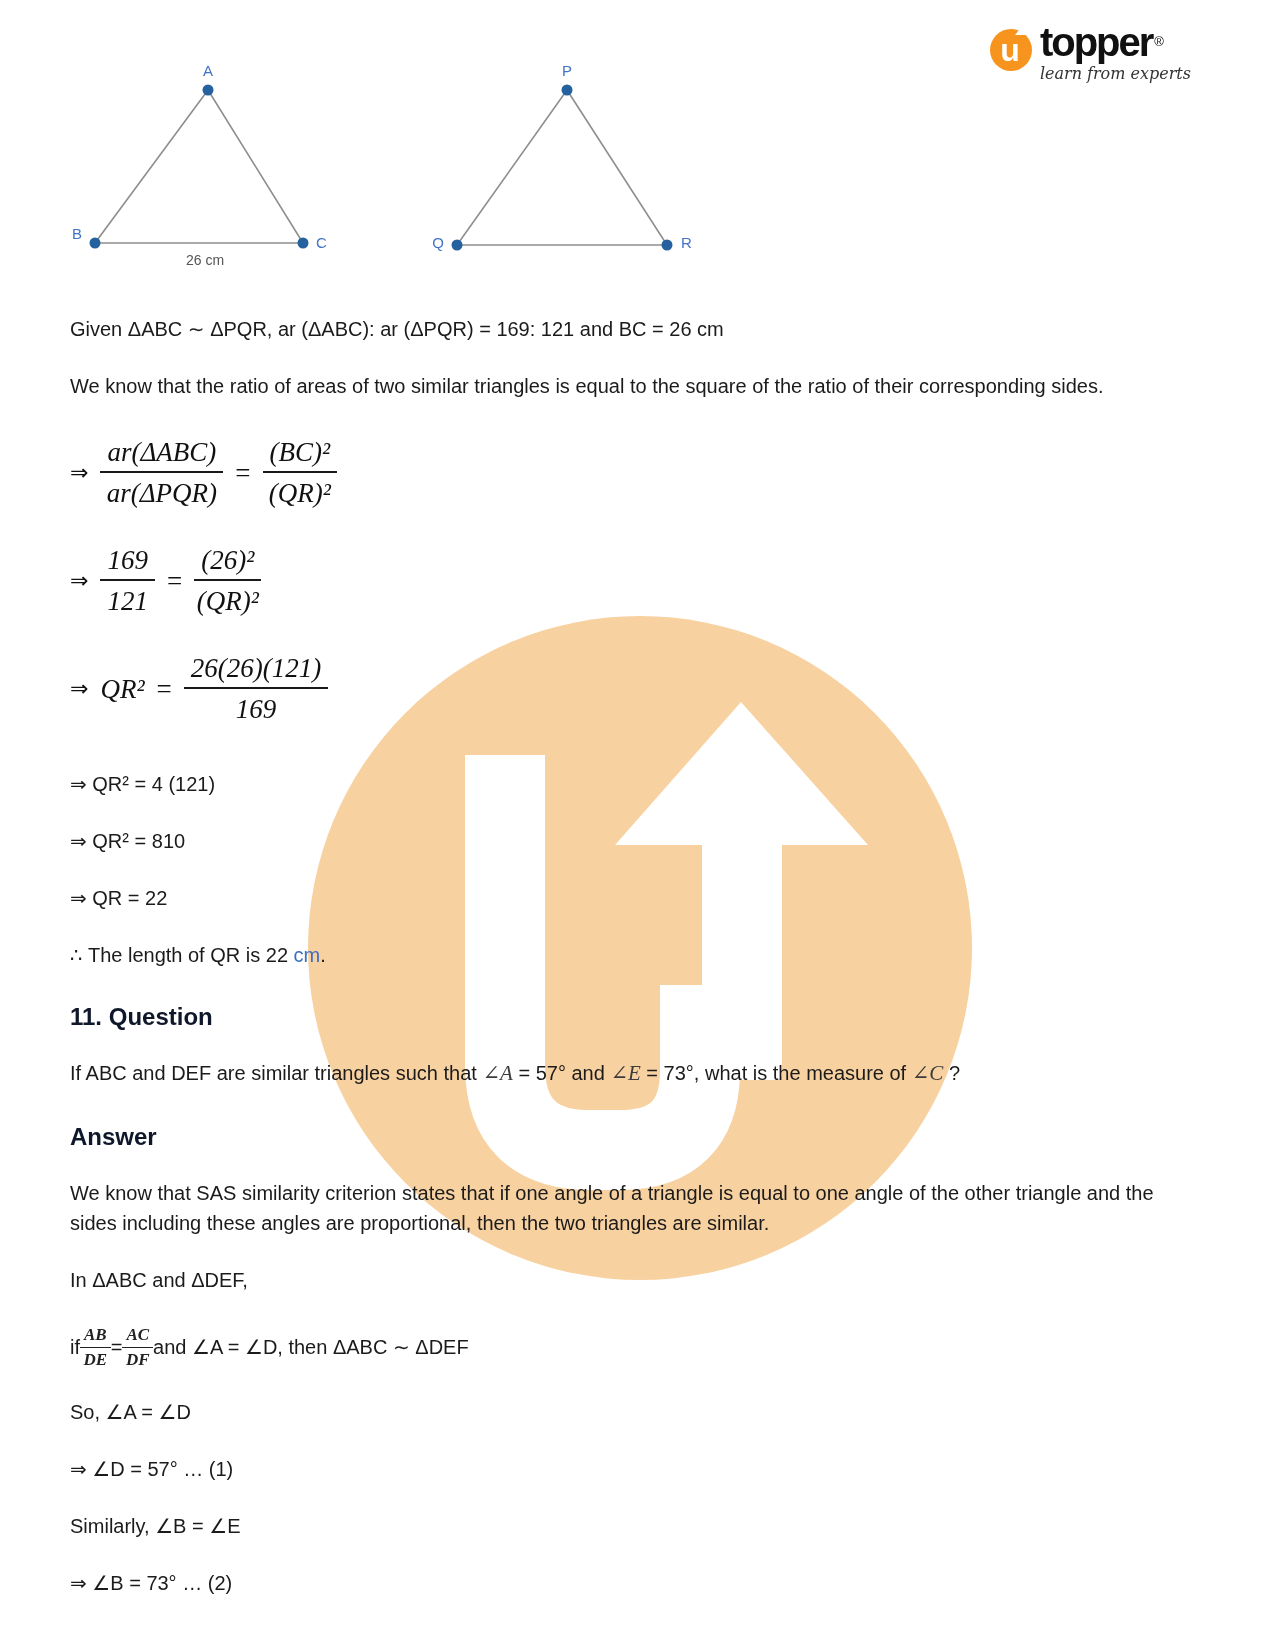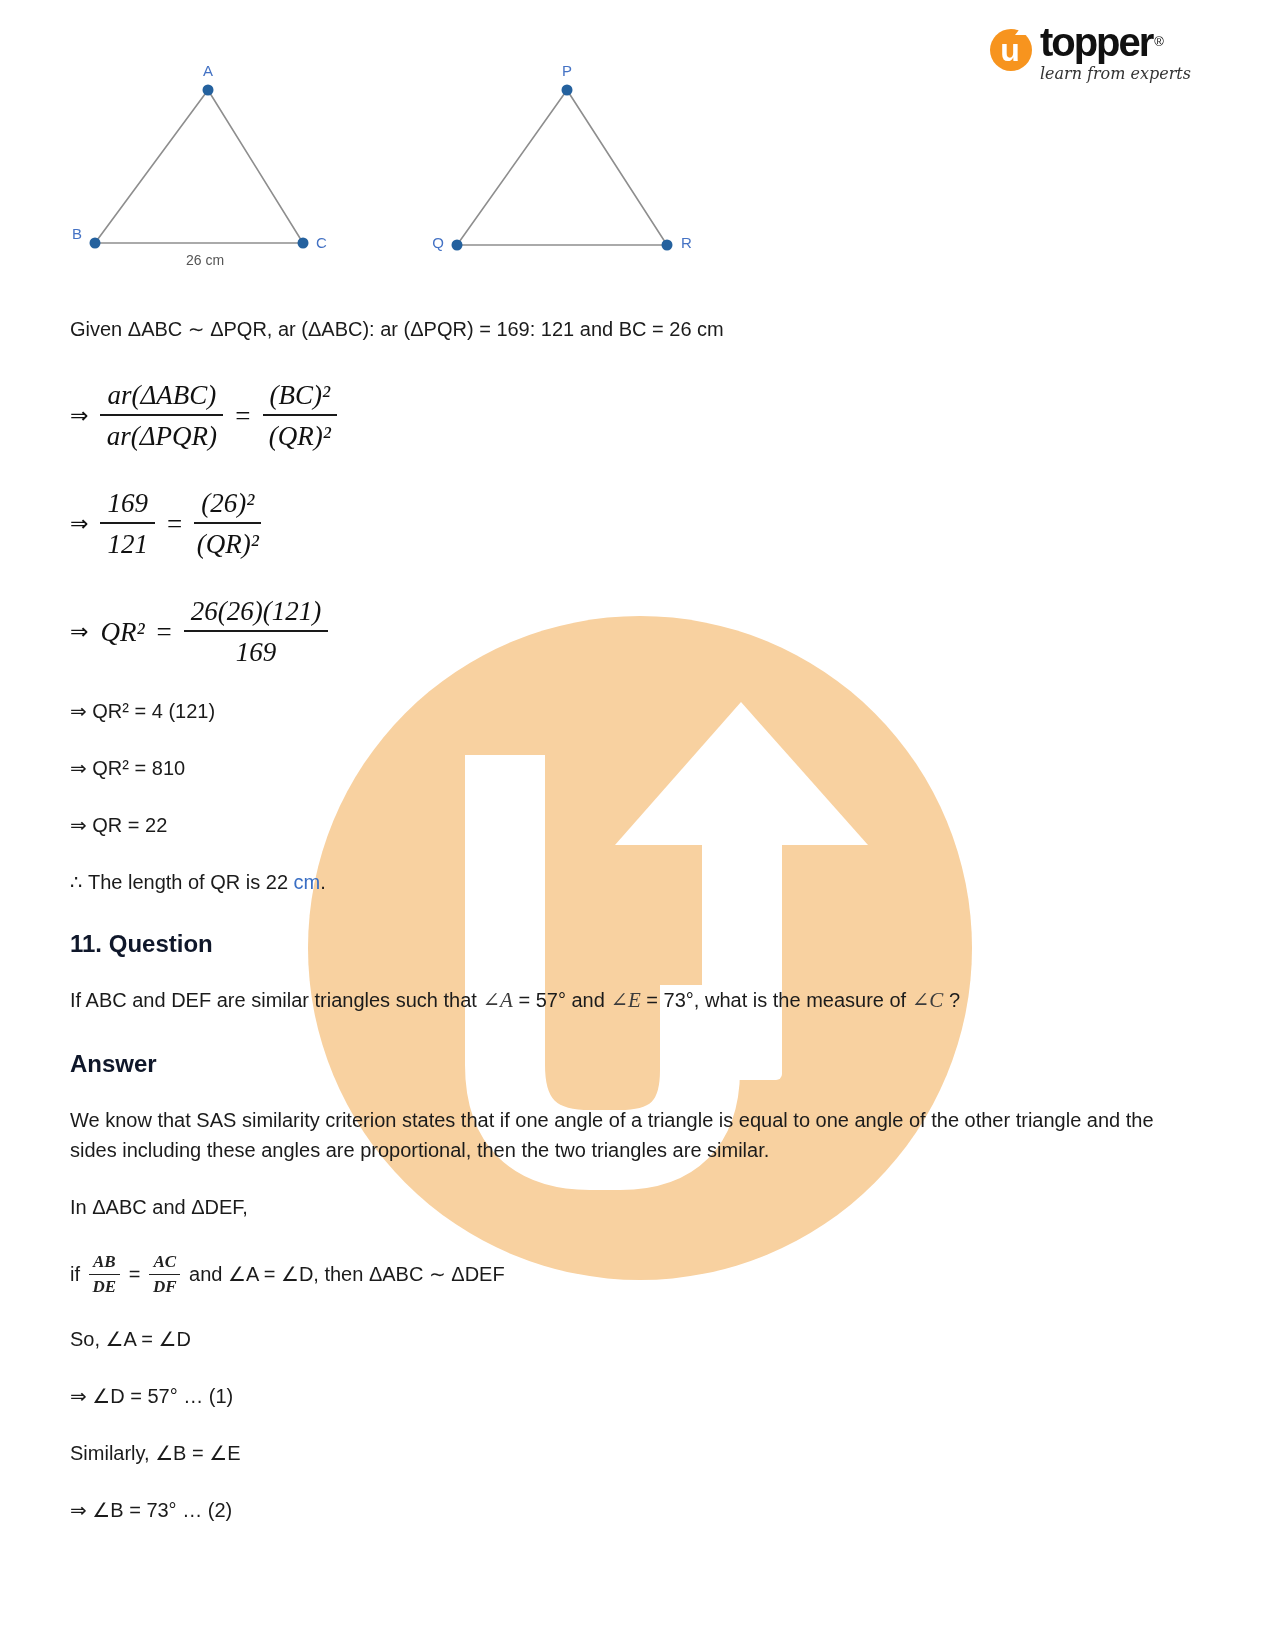--- a/index.html
+++ b/index.html
@@ -44,21 +44,21 @@
     font-family:"Liberation Sans","DejaVu Sans",sans-serif;
     font-style:normal; font-size:22px; align-self:center;
   }
   .frac { display:inline-flex; flex-direction:column; text-align:center; vertical-align:middle; }
   .frac .num { border-bottom:2px solid #1a1a1a; padding:0 7px 3px; }
   .frac .den { padding-top:5px; }
   .eq { font-style:normal; }
   .mvar { }
 
   .inline-math-line {
-    display:flex; align-items:center; gap:9px;
+    display:flex; align-items:center; 
     margin-top:30px; font-size:20px;
   }
   .frac-sm {
     display:inline-flex; flex-direction:column; text-align:center;
     font-family:"Liberation Serif","DejaVu Serif",serif;
     font-style:italic; font-weight:bold; font-size:17px; color:#222;
   }
   .frac-sm .num { border-bottom:1.5px solid #222; padding:0 4px 2px; }
   .frac-sm .den { padding-top:2px; }
 
@@ -120,20 +120,21 @@
         <text x="374" y="190" text-anchor="end" font-size="15" fill="#4472C4">Q</text>
         <text x="611" y="190" text-anchor="start" font-size="15" fill="#4472C4">R</text>
       </g>
     </svg>
   </div>
 
   <div class="content">
 
     <p class="body" style="margin-top:34px">Given ΔABC ∼ ΔPQR, ar (ΔABC): ar (ΔPQR) = 169: 121 and BC = 26 cm</p>
 
+    <p class="body">We know that the ratio of areas of two similar triangles is equal to the square of the ratio of their corresponding sides.</p>
 
     <div class="math-display">
       <span class="arrow">⇒</span>
       <span class="frac">
         <span class="num">ar(ΔABC)</span>
         <span class="den">ar(ΔPQR)</span>
       </span>
       <span class="eq">=</span>
       <span class="frac">
         <span class="num">(BC)²</span>
@@ -157,21 +158,21 @@
     <div class="math-display">
       <span class="arrow">⇒</span>
       <span class="mvar">QR²</span>
       <span class="eq">=</span>
       <span class="frac">
         <span class="num">26(26)(121)</span>
         <span class="den">169</span>
       </span>
     </div>
 
-    <p class="body" style="margin-top:28px">⇒ QR² = 4 (121)</p>
+    <p class="body" style="margin-top:44px">⇒ QR² = 4 (121)</p>
     <p class="body">⇒ QR² = 810</p>
     <p class="body">⇒ QR = 22</p>
 
     <p class="body"><span>∴ The length of QR is 22 </span><span class="unit-blue">cm</span><span>.</span></p>
 
     <h3 class="subhead">11. Question</h3>
 
     <p class="body"><span>If ABC and DEF are similar triangles such that </span><span class="math-tok">∠A</span><span> = 57° and </span><span class="math-tok">∠E</span><span> = 73°, what is the measure of </span><span class="math-tok">∠C</span><span> ?</span></p>
 
     <h3 class="subhead">Answer</h3>

